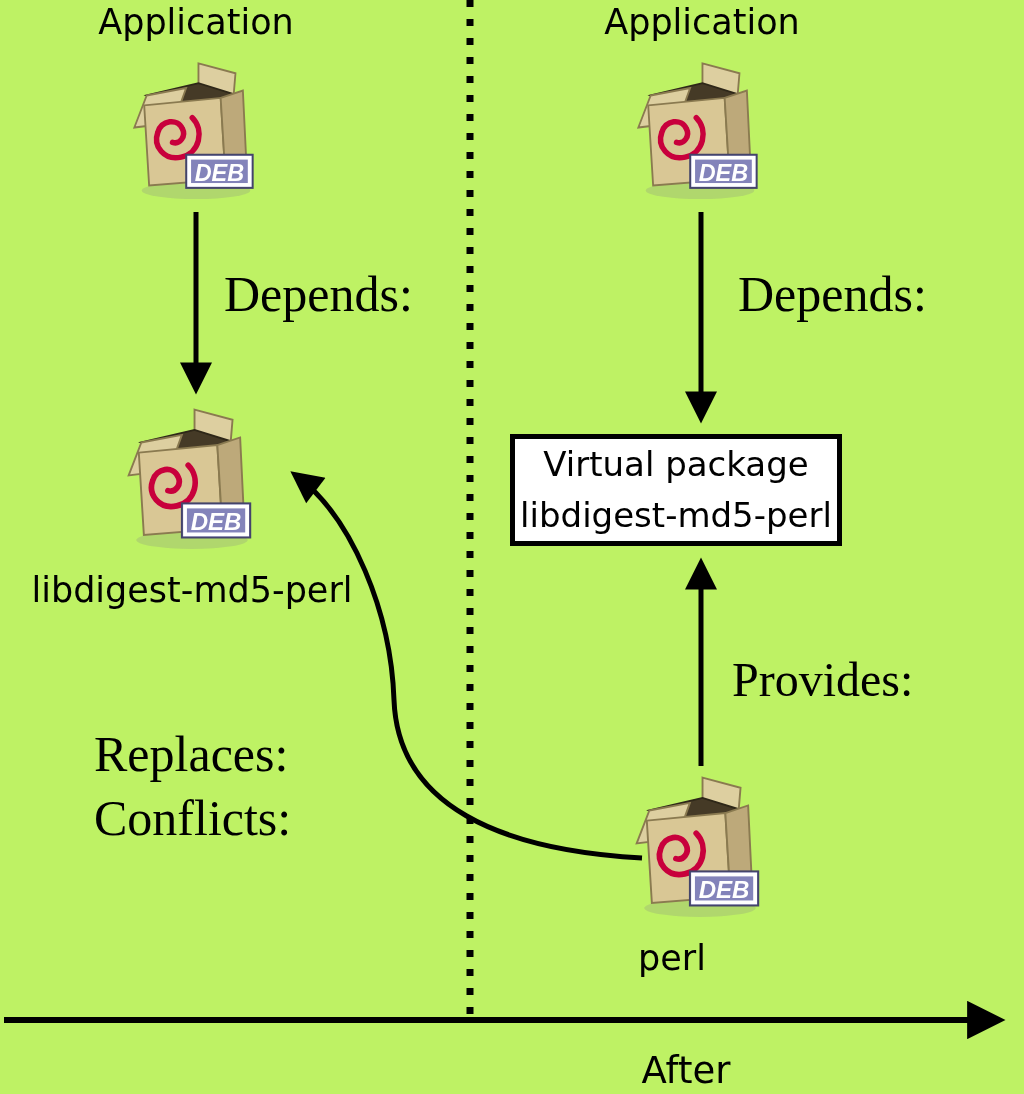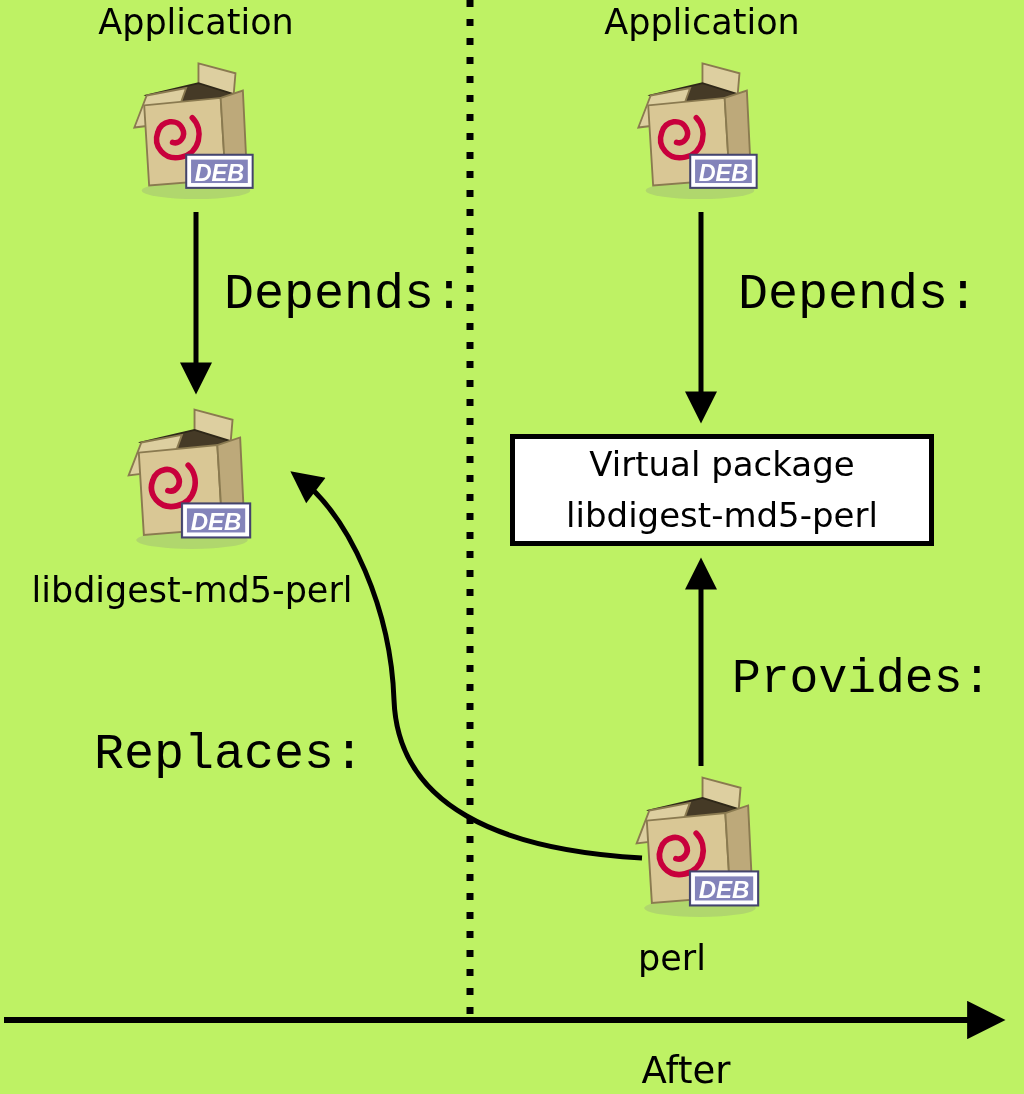--- a/index.html
+++ b/index.html
@@ -8,21 +8,21 @@
   #stage {
     position: relative;
     width: 1024px;
     height: 1094px;
     background: #bef264;
     overflow: hidden;
   }
   .abs { position: absolute; }
   .label { color: #000; white-space: nowrap; line-height: 1.15; }
   .sans { font-family: "DejaVu Sans", "Liberation Sans", sans-serif; }
-  .mono { font-family: Liberation Mono, monospace; }
+  .mono { font-family: Liberation Serif, serif; }
   .center-x { transform: translateX(-50%); }
   .lines { position: absolute; left: 0; top: 0; }
   .deb-icon { position: absolute; }
   .virtual-box {
     position: absolute;
     border: 5px solid #000;
     background: #ffffff;
     display: flex;
     flex-direction: column;
     align-items: center;
@@ -91,30 +91,31 @@
   <div class="abs label mono" style="left:224px; top:266px; font-size:50px;">Depends:</div>
 
   <svg class="deb-icon" style="left:116px; top:402px;" width="152" height="152" viewBox="0 0 120 120">
     <use href="#deb-package"></use>
   </svg>
 
   <div class="abs label sans center-x" style="left:192px; top:570px; font-size:35px;">libdigest-md5-perl</div>
 
   <div class="abs label mono" style="left:94px; top:726px; font-size:50px;">Replaces:</div>
 
+  <div class="abs label mono" style="left:94px; top:790px; font-size:50px;">Conflicts:</div>
 
   <div class="abs label sans center-x" style="left:702px; top:2px; font-size:35px;">Application</div>
 
   <svg class="deb-icon" style="left:626px; top:56px;" width="148" height="148" viewBox="0 0 120 120">
     <use href="#deb-package"></use>
   </svg>
 
   <div class="abs label mono" style="left:738px; top:266px; font-size:50px;">Depends:</div>
 
-  <div class="virtual-box" style="left:510px; top:434px; width:424px; height:112px;">
+  <div class="virtual-box" style="left:510px; top:434px; width:332px; height:112px;">
     <span>Virtual package</span>
     <span>libdigest-md5-perl</span>
   </div>
 
   <div class="abs label mono" style="left:732px; top:652px; font-size:48px;">Provides:</div>
 
   <svg class="deb-icon" style="left:624px; top:770px;" width="152" height="152" viewBox="0 0 120 120">
     <use href="#deb-package"></use>
   </svg>
 

